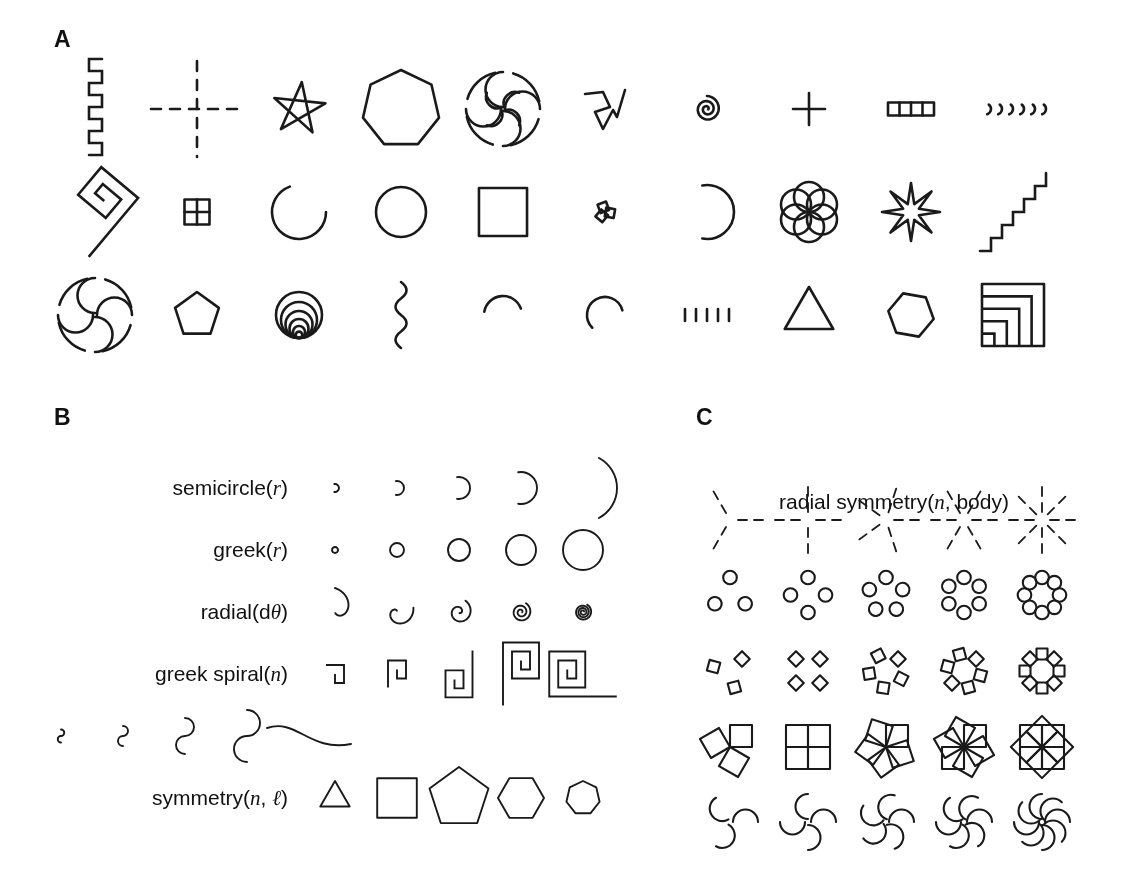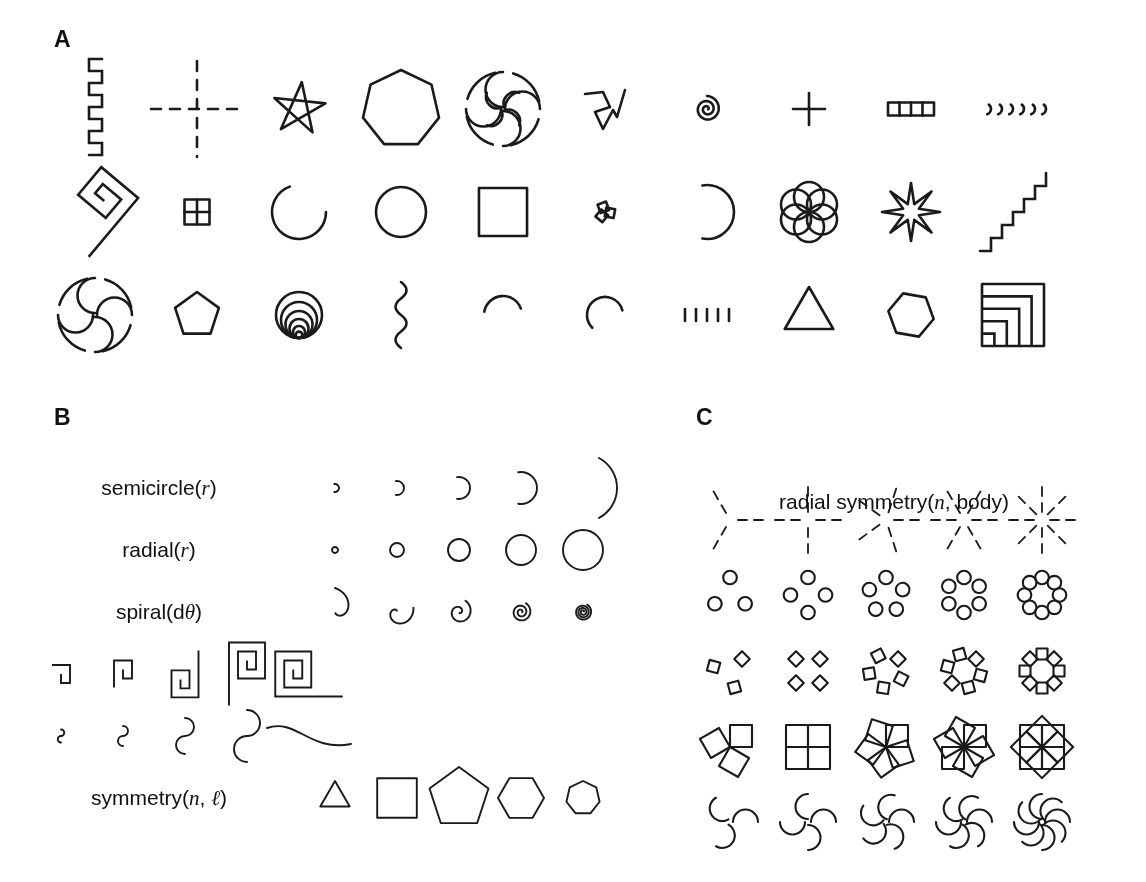--- a/index.html
+++ b/index.html
@@ -8,21 +8,21 @@
   .plabel{position:absolute;font-size:23px;font-weight:700;color:#111;}
   #labelA{left:54px;top:26px;}
   #labelB{left:54px;top:404px;}
   #labelC{left:696px;top:404px;}
   #gridA{position:absolute;left:44px;top:57px;width:1020px;height:309px;
          display:grid;grid-template-columns:repeat(10,1fr);grid-template-rows:repeat(3,1fr);}
   .cell,.bcell,.ccell{display:flex;align-items:center;justify-content:center;}
   svg{overflow:visible;display:block;}
   #rowsB{position:absolute;left:30px;top:457px;width:630px;}
   .brow{display:flex;align-items:center;height:62px;}
-  .blabel{width:258px;text-align:center;padding-right:16px;font-size:21px;white-space:nowrap;}
+  .blabel{width:258px;text-align:right;padding-right:16px;font-size:21px;white-space:nowrap;}
   .mvar{font-style:italic;font-family:"Liberation Serif","DejaVu Serif",serif;}
   .bcell{width:62px;height:62px;}
   #titleC{position:absolute;left:698px;top:448px;width:392px;text-align:center;
           font-size:21px;white-space:nowrap;margin-top:42px;}
   #gridC{position:absolute;left:691px;top:482px;width:390px;height:378px;
          display:grid;grid-template-columns:repeat(5,1fr);grid-template-rows:repeat(5,1fr);}
 </style>
 </head>
 <body>
 
@@ -369,21 +369,21 @@
         </div>
         <div class="bcell">
           <svg width="62" height="62" viewBox="-31 -31 62 62">
             <g stroke="#1a1a1a" stroke-linecap="round" stroke-linejoin="round" fill="none">
               <path d="M 15.96 -30.02 A 34 34 0 0 1 15.96 30.02" fill="none" stroke-width="1.9"></path>
             </g>
           </svg>
         </div>
       </div>
       <div class="brow">
-        <div class="blabel"><span>radial(</span><span class="mvar">r</span><span>)</span></div>
+        <div class="blabel"><span>greek(</span><span class="mvar">r</span><span>)</span></div>
         <div class="bcell">
           <svg width="62" height="62" viewBox="-31 -31 62 62">
             <g stroke="#1a1a1a" stroke-linecap="round" stroke-linejoin="round" fill="none">
               <circle cx="0" cy="0" r="3" fill="none" stroke-width="1.9"></circle>
             </g>
           </svg>
         </div>
         <div class="bcell">
           <svg width="62" height="62" viewBox="-31 -31 62 62">
             <g stroke="#1a1a1a" stroke-linecap="round" stroke-linejoin="round" fill="none">
@@ -407,21 +407,21 @@
         </div>
         <div class="bcell">
           <svg width="62" height="62" viewBox="-31 -31 62 62">
             <g stroke="#1a1a1a" stroke-linecap="round" stroke-linejoin="round" fill="none">
               <circle cx="0" cy="0" r="20" fill="none" stroke-width="1.9"></circle>
             </g>
           </svg>
         </div>
       </div>
       <div class="brow">
-        <div class="blabel"><span>spiral(d</span><span class="mvar">θ</span><span>)</span></div>
+        <div class="blabel"><span>radial(d</span><span class="mvar">θ</span><span>)</span></div>
         <div class="bcell">
           <svg width="62" height="62" viewBox="-31 -31 62 62">
             <g stroke="#1a1a1a" stroke-linecap="round" stroke-linejoin="round" fill="none">
               <path d="M 0 -24 L 2.71 -22.89 L 5.16 -21.49 L 7.32 -19.84 L 9.17 -18 L 10.69 -16.01 L 11.88 -13.92 L 12.74 -11.78 L 13.27 -9.64 L 13.48 -7.55 L 13.4 -5.55 L 13.04 -3.68 L 12.44 -1.97 L 11.64 -0.46 L 10.67 0.84 L 9.56 1.9 L 8.37 2.72 L 7.13 3.29 L 5.88 3.61 L 4.67 3.68 L 3.54 3.54 L 2.51 3.18 L 1.62 2.64 L 0.9 1.95 L 0.37 1.14" fill="none" stroke-width="1.9"></path>
             </g>
           </svg>
         </div>
         <div class="bcell">
           <svg width="62" height="62" viewBox="-31 -31 62 62">
             <g stroke="#1a1a1a" stroke-linecap="round" stroke-linejoin="round" fill="none">
@@ -445,20 +445,21 @@
         </div>
         <div class="bcell">
           <svg width="62" height="62" viewBox="-31 -31 62 62">
             <g stroke="#1a1a1a" stroke-linecap="round" stroke-linejoin="round" fill="none">
               <path d="M 4.25 -7.36 L 5.31 -6.56 L 6.23 -5.61 L 6.98 -4.53 L 7.55 -3.36 L 7.93 -2.12 L 8.1 -0.85 L 8.08 0.42 L 7.85 1.67 L 7.44 2.86 L 6.85 3.96 L 6.1 4.94 L 5.21 5.79 L 4.21 6.49 L 3.12 7.01 L 1.97 7.36 L 0.79 7.52 L -0.39 7.49 L -1.55 7.28 L -2.65 6.89 L -3.66 6.34 L -4.57 5.64 L -5.35 4.82 L -5.99 3.89 L -6.47 2.88 L -6.79 1.82 L -6.93 0.73 L -6.9 -0.36 L -6.7 -1.42 L -6.34 -2.43 L -5.83 -3.37 L -5.19 -4.2 L -4.43 -4.92 L -3.57 -5.5 L -2.64 -5.94 L -1.67 -6.22 L -0.67 -6.35 L 0.33 -6.31 L 1.3 -6.13 L 2.22 -5.79 L 3.07 -5.32 L 3.83 -4.73 L 4.48 -4.03 L 5.01 -3.25 L 5.4 -2.4 L 5.65 -1.51 L 5.76 -0.61 L 5.73 0.3 L 5.55 1.18 L 5.24 2.01 L 4.81 2.78 L 4.27 3.46 L 3.64 4.04 L 2.93 4.51 L 2.16 4.86 L 1.36 5.08 L 0.54 5.17 L -0.27 5.14 L -1.06 4.97 L -1.8 4.69 L -2.48 4.3 L -3.09 3.81 L -3.6 3.25 L -4.02 2.61 L -4.32 1.92 L -4.51 1.21 L -4.59 0.48 L -4.55 -0.24 L -4.4 -0.93 L -4.14 -1.59 L -3.79 -2.19 L -3.36 -2.72 L -2.85 -3.17 L -2.29 -3.52 L -1.69 -3.79 L -1.06 -3.95 L -0.42 -4 L 0.21 -3.96 L 0.81 -3.82 L 1.38 -3.59 L 1.9 -3.28 L 2.35 -2.9 L 2.73 -2.46 L 3.03 -1.97 L 3.25 -1.45 L 3.38 -0.9 L 3.42 -0.36 L 3.37 0.18 L 3.25 0.69 L 3.04 1.17 L 2.77 1.6 L 2.44 1.98 L 2.06 2.29 L 1.65 2.54 L 1.21 2.71 L 0.75 2.81 L 0.3 2.83 L -0.15 2.79 L -0.57 2.67 L -0.96 2.49 L -1.31 2.26 L -1.61 1.98 L -1.85 1.67 L -2.04 1.33 L -2.17 0.97 L -2.24 0.6 L -2.25 0.24 L -2.2 -0.12 L -2.1 -0.45 L -1.94 -0.75 L -1.75 -1.01 L -1.53 -1.24 L -1.28 -1.42 L -1.01 -1.55 L -0.73 -1.63 L -0.45 -1.67 L -0.17 -1.66 L 0.08 -1.61 L 0.32 -1.52 L 0.54 -1.4 L 0.72 -1.24 L 0.87 -1.07 L 0.98 -0.88 L 1.06 -0.69 L 1.1 -0.49" fill="none" stroke-width="1.9"></path>
             </g>
           </svg>
         </div>
       </div>
       <div class="brow">
+        <div class="blabel"><span>greek spiral(</span><span class="mvar">n</span><span>)</span></div>
         <div class="bcell">
           <svg width="62" height="62" viewBox="-31 -31 62 62">
             <g stroke="#1a1a1a" stroke-linecap="round" stroke-linejoin="round" fill="none">
               <g transform="rotate(0)">
                 <path d="M 0 0 L 0 9 L 9 9 L 9 -9 L -9 -9" fill="none" stroke-width="1.9" stroke-linejoin="miter" stroke-linecap="butt"></path>
               </g>
             </g>
           </svg>
         </div>
         <div class="bcell">

